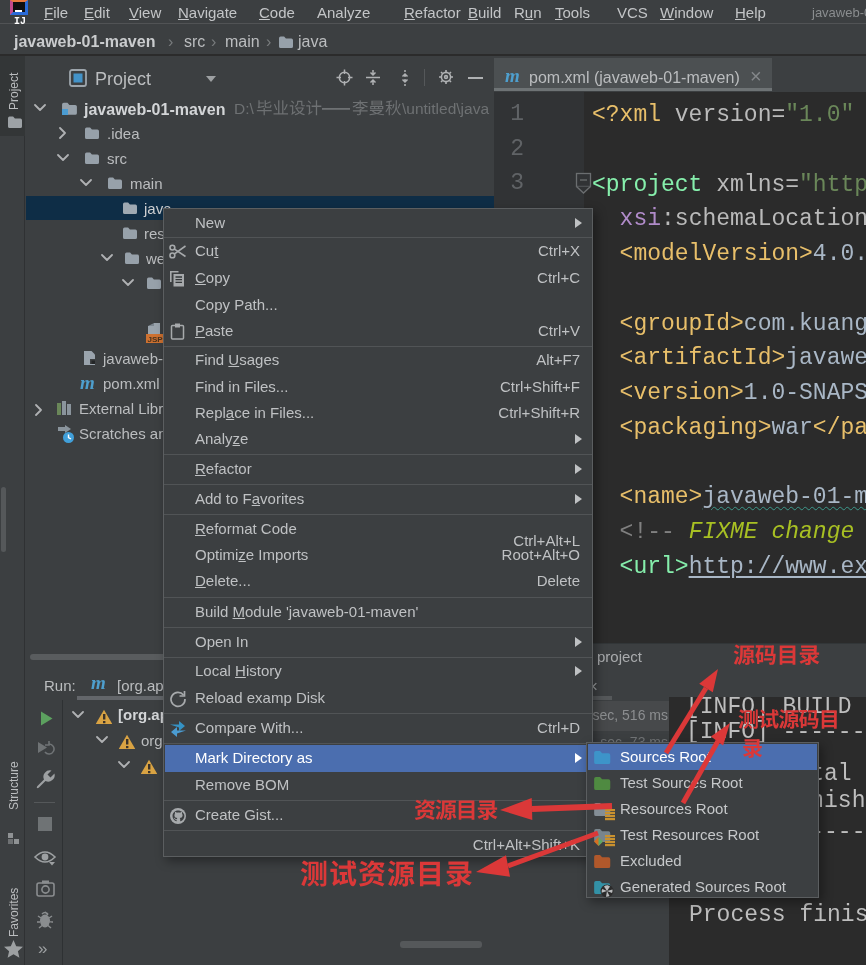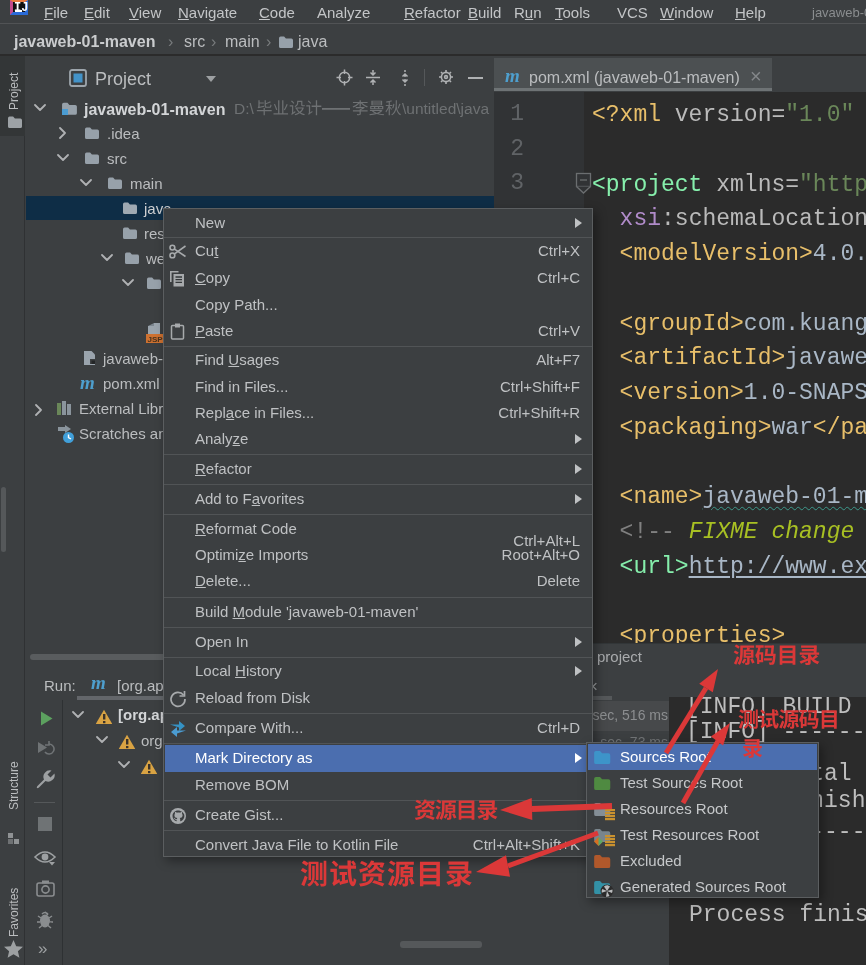--- a/index.html
+++ b/index.html
@@ -23,21 +23,21 @@
 </g>
 <g id="xhair" fill="none" stroke-width="1.5">
  <circle cx="8.5" cy="8.5" r="5.2"></circle>
         <path d="M8.5 0.5 V5 M8.5 12 V16.5 M0.5 8.5 H5 M12 8.5 H16.5"></path>
 </g>
 </defs>
 </svg>
 
 <div class="a" style="left:0;top:0;width:866px;height:24px;background:#3C3F41;border-bottom:1px solid #515355"></div>
 <div class="a" style="left:10px;top:0;width:18px;height:15px;background:#101010;border-left:3px solid #C44A8B;border-right:3px solid #2A6BD8;border-bottom:3px solid #2A6BD8;border-top:2px solid #E8793E"></div>
-<div class="a" style="left:14px;top:1px;color:#fff;font-size:12px;font-weight:bold;font-family:'Liberation Mono',monospace">IJ</div>
+<div class="a" style="left:14px;top:16px;color:#fff;font-size:10px;font-weight:bold;font-family:'Liberation Mono',monospace">IJ</div>
 <div class="a" style="left:15px;top:10px;width:7px;height:2px;background:#fff"></div>
 <div id="mb" style="position:absolute;top:4px;left:0;font-size:15px;color:#C3C5C7">
 <span class="a" style="left:44px"><u>F</u>ile</span>
 <span class="a" style="left:84px"><u>E</u>dit</span>
 <span class="a" style="left:129px"><u>V</u>iew</span>
 <span class="a" style="left:178px"><u>N</u>avigate</span>
 <span class="a" style="left:259px"><u>C</u>ode</span>
 <span class="a" style="left:317px">Analyze</span>
 <span class="a" style="left:404px"><u>R</u>efactor</span>
 <span class="a" style="left:468px"><u>B</u>uild</span>
@@ -234,21 +234,20 @@
 <div class="cl"> </div>
 <div class="cl">  <span style="color:#E8BF6A">&lt;groupId&gt;</span><span style="color:#A9B7C6">com.kuangstu</span></div>
 <div class="cl">  <span style="color:#E8BF6A">&lt;artifactId&gt;</span><span style="color:#A9B7C6">javaweb-0</span></div>
 <div class="cl">  <span style="color:#E8BF6A">&lt;version&gt;</span><span style="color:#A9B7C6">1.0-SNAPSHOT</span></div>
 <div class="cl">  <span style="color:#E8BF6A">&lt;packaging&gt;</span><span style="color:#A9B7C6">war</span><span style="color:#E8BF6A">&lt;/packa</span></div>
 <div class="cl"> </div>
 <div class="cl">  <span style="color:#E8BF6A">&lt;name&gt;</span><span style="color:#A9B7C6;text-decoration:underline wavy #3C9A8C 1px;text-underline-offset:3px">javaweb-01-mave</span></div>
 <div class="cl">  <span style="color:#808080">&lt;!-- </span><span style="color:#A8C023;font-style:italic">FIXME change it</span></div>
 <div class="cl">  <span style="color:#86efac">&lt;url&gt;</span><span style="color:#A9B7C6;text-decoration:underline;text-underline-offset:3px">http://www.examp</span></div>
 <div class="cl"> </div>
-<div class="cl">  <span style="color:#E8BF6A">&lt;properties&gt;</span></div>
 </div>
 
 <div class="a" style="left:494px;top:643px;width:372px;height:27px;background:#3C3F41;border-top:1px solid #323638"></div>
 <div class="t" style="left:597px;top:648px;color:#A9ABAD">project</div>
 
 <div class="a" style="left:26px;top:670px;width:840px;height:295px;background:#3C3F41"></div>
 <div class="t" style="left:44px;top:677px">Run:</div>
 <div class="a" style="left:91px;top:672px;width:18px;height:18px;color:#4E9FCE;font-size:19px;font-weight:bold;font-style:italic;font-family:'Liberation Serif',serif">m</div>
 <div class="t" style="left:117px;top:677px">[org.apache.mave</div>
 <div class="a" style="left:77px;top:696px;width:110px;height:4px;background:#63666A"></div>
@@ -385,21 +384,21 @@
 <div class="sep" style="top:418px"></div>
 <div class="mi" style="top:424px">Open In</div>
     <div class="ar" style="top:428px"></div>
 <div class="sep" style="top:448px"></div>
 <div class="mi" style="top:453px">Local <u>H</u>istory</div>
     <div class="ar" style="top:457px"></div>
 <svg class="ic" style="top:481px" width="18" height="18">
       <path d="M14.5 5 A7 7 0 1 0 16 9" fill="none" stroke="#A7AAAC" stroke-width="1.7"></path>
       <path d="M15.5 1 V6 H10.5" fill="none" stroke="#A7AAAC" stroke-width="1.7"></path>
     </svg>
-<div class="mi" style="top:480px">Reload from Disk</div>
+<div class="mi" style="top:480px">Reload examp Disk</div>
 <div class="sep" style="top:504px"></div>
 <svg class="ic" style="top:511px" width="18" height="17">
       <g>
         <path d="M1 5.5 H10 V2 L16 7 L10 12 V8.5" fill="#3592C4" transform="translate(0,-1)"></path>
         <path d="M17 10.5 H8 V7 L2 12 L8 17 V13.5" fill="#4B9CD2" transform="translate(0,0)"></path>
       </g>
     </svg>
 <div class="mi" style="top:510px">Compare With...</div>
     <div class="sc" style="top:510px">Ctrl+D</div>
 <div class="sep" style="top:534px"></div>
@@ -407,21 +406,20 @@
 <div class="mi" style="top:540px;color:#FFF">Mark Directory as</div>
     <div class="ar" style="top:544px;border-left-color:#FFF"></div>
 <div class="mi" style="top:567px">Remove BOM</div>
 <div class="sep" style="top:591px"></div>
 <svg class="ic" style="top:598px" width="18" height="18">
       <circle cx="9" cy="9" r="8" fill="#A7AAAC"></circle>
       <path d="M9 3.5 C5.9 3.5 3.5 5.9 3.5 9 C3.5 11.4 5.1 13.5 7.2 14.2 C7.5 14.3 7.6 14.1 7.6 13.9 V12.7 C6 13 5.6 12 5.6 12 C5.3 11.4 5 11.2 5 11.2 C4.4 10.8 5.1 10.8 5.1 10.8 C5.7 10.9 6 11.4 6 11.4 C6.6 12.4 7.6 12.1 7.9 12 C7.9 11.6 8.1 11.3 8.3 11.1 C6.9 11 5.4 10.4 5.4 8.3 C5.4 7.7 5.6 7.2 6 6.8 C5.9 6.6 5.7 6 6.1 5.1 C6.1 5.1 6.6 4.9 7.9 5.7 C8.4 5.6 9 5.5 9.5 5.5 C10 5.5 10.6 5.6 11.1 5.7 C12.3 4.9 12.9 5.1 12.9 5.1 C13.2 6 13.1 6.6 13 6.8 C13.4 7.2 13.6 7.7 13.6 8.3 C13.6 10.4 12.1 11 10.7 11.1 C11 11.3 11.2 11.7 11.2 12.3 V13.9 C11.2 14.1 11.3 14.3 11.7 14.2 C13.8 13.5 15.4 11.4 15.4 9 C15.4 5.9 12.1 3.5 9 3.5 Z" fill="#3C3F41"></path>
     </svg>
 <div class="mi" style="top:597px">Create Gist...</div>
 <div class="sep" style="top:621px"></div>
-<div class="mi" style="top:627px">Convert Java File to Kotlin File</div>
     <div class="sc" style="top:627px">Ctrl+Alt+Shift+K</div>
 </div>
 
 <div class="a" style="left:586px;top:742px;width:233px;height:156px;background:#3C3F41;border:1px solid #5B5E60;box-shadow:3px 4px 10px rgba(0,0,0,0.38);z-index:21">
 <div class="a" style="left:1px;top:1px;width:229px;height:26px;background:#4B6EAF"></div>
 <svg class="a" style="left:6px;top:5px" width="19" height="18">
       <use href="#fld" fill="#3D94C9" transform="scale(1.15)"></use>
     </svg>
 <div class="t" style="left:33px;top:5px;color:#FFF">Sources Root</div>
 <svg class="a" style="left:6px;top:31px" width="19" height="18">

